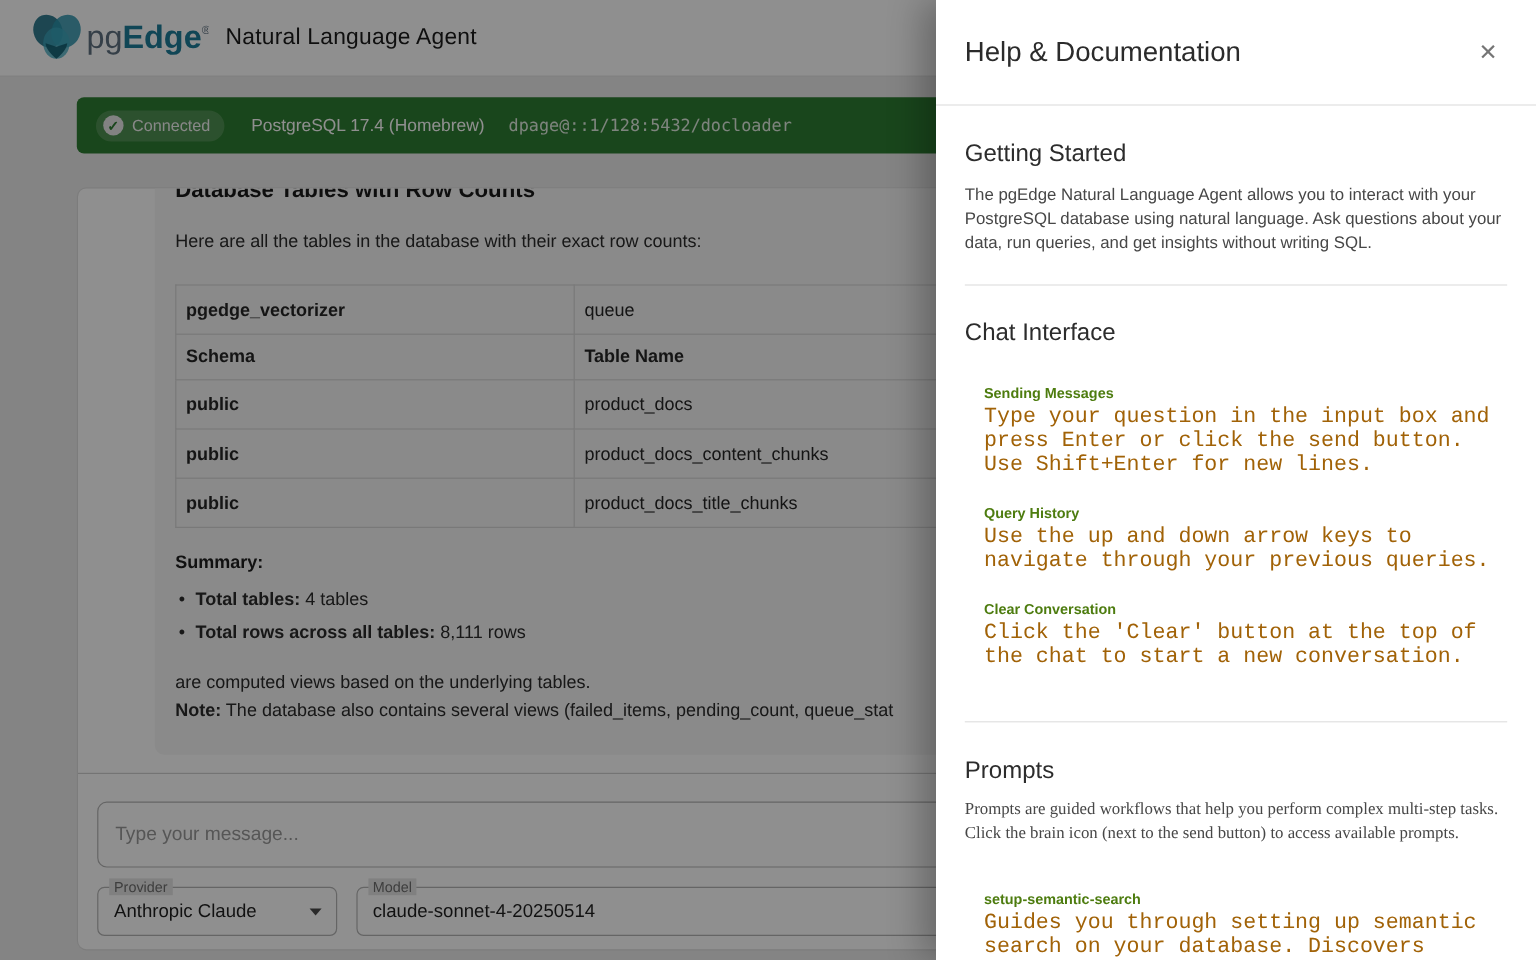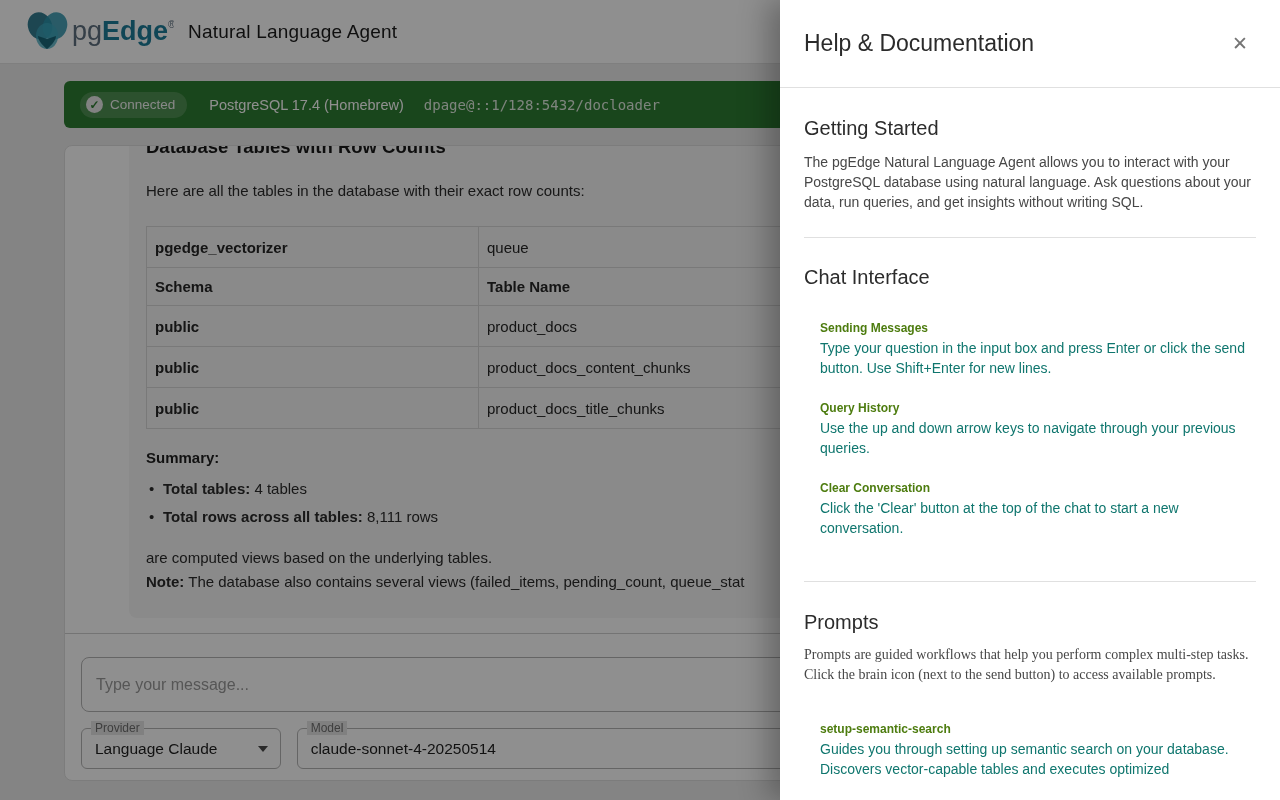--- a/index.html
+++ b/index.html
@@ -20,21 +20,21 @@
   .chip { height:26px; border-radius:13px; background:rgba(255,255,255,0.16);
           display:flex; align-items:center; padding:0 12px 0 6px; }
   .chip-icon { width:17px; height:17px; border-radius:50%; background:#e8e8e8; color:#2e7d32;
                font-size:12px; font-weight:bold; display:flex; align-items:center; justify-content:center; }
   .chip-label { color:#f2f2f2; font-size:13.5px; margin-left:7px; }
   .server-text { color:#ffffff; font-size:14.5px; margin-left:22px; }
   .dsn-text { color:rgba(255,255,255,0.85); font-size:14px; margin-left:20px;
               font-family:"DejaVu Sans Mono", monospace; }
 
   
-  .card { position:absolute; top:145px; left:64px; width:1152px; height:636px; background:#ffffff;
+  .card { position:absolute; top:156px; left:64px; width:1152px; height:636px; background:#ffffff;
           border:1px solid #dedede; border-radius:8px; overflow:hidden; display:flex; flex-direction:column; }
   .messages { height:487px; overflow:hidden; padding:0 24px 0 64px; }
   .bubble { margin-top:-12px; width:1058px; background:#f6f6f6; border-radius:8px; padding:0 17px 24px 17px; color:#212121; }
   .bubble h3 { font-size:18.5px; line-height:26px; font-weight:bold; color:#1a1a1a; }
   .bubble .intro { font-size:15px; line-height:22px; margin-top:20px; color:#2b2b2b; }
 
   table.dbtable { border-collapse:collapse; margin-top:24px; width:1024px; table-layout:fixed; }
   table.dbtable th, table.dbtable td { border:1px solid #d8d8d8; text-align:left; padding:0 8px;
         font-size:15px; color:#262626; overflow:hidden; white-space:nowrap; }
   table.dbtable th { height:38px; font-weight:bold; }
@@ -80,21 +80,21 @@
   .section-heading { font-size:20px; font-weight:400; color:#2c2c2c; line-height:28px; }
   .section-para { margin-top:10px; font-size:14px; line-height:20px; color:#474747; }
   .pdivider { border:none; border-top:1px solid #e0e0e0; height:0; }
   .div1 { margin-top:25px; }
   .div2 { margin-top:43px; }
   .mt25 { margin-top:25px; }
   .mt26 { margin-top:26px; }
   .mt9 { margin-top:9px;font-family:Liberation Serif, serif; }
   .subitems { margin-left:16px; }
   .subitem-title { font-size:12px; line-height:20px; color:#4d7c0f;font-weight:bold; }
-  .subitem-desc { font-size:14px; line-height:20px; color:#0f766e; }
+  .subitem-desc { font-size:18px; line-height:20px; color:#a16207;font-family:Liberation Mono, monospace; }
   .si-mt27 { margin-top:27px; }
   .si-mt20 { margin-top:20px; }
   .si-mt34 { margin-top:34px; }
 </style>
 </head>
 <body>
 
 <div class="app">
 
   <div class="header">
@@ -166,21 +166,21 @@
           <div class="nline"><b>Note:</b><span> The database also contains several views (failed_items, pending_count, queue_stat</span></div>
         </div>
       </div>
     </div>
 
     <div class="composer">
       <input class="msg-input" type="text" placeholder="Type your message..." style="">
       <div class="selects-row">
         <div class="select-box provider-box">
           <span class="floating-label">Provider</span>
-          <span class="select-value">Language Claude</span>
+          <span class="select-value">Anthropic Claude</span>
           <span class="caret"></span>
         </div>
         <div class="select-box model-box">
           <span class="floating-label">Model</span>
           <span class="select-value">claude-sonnet-4-20250514</span>
         </div>
       </div>
     </div>
   </div>
 

